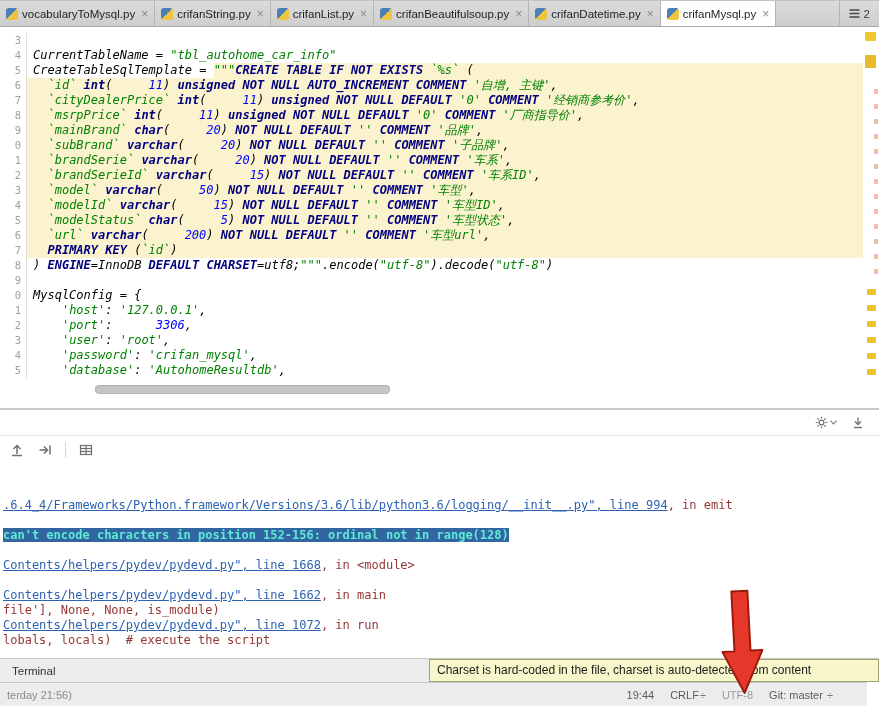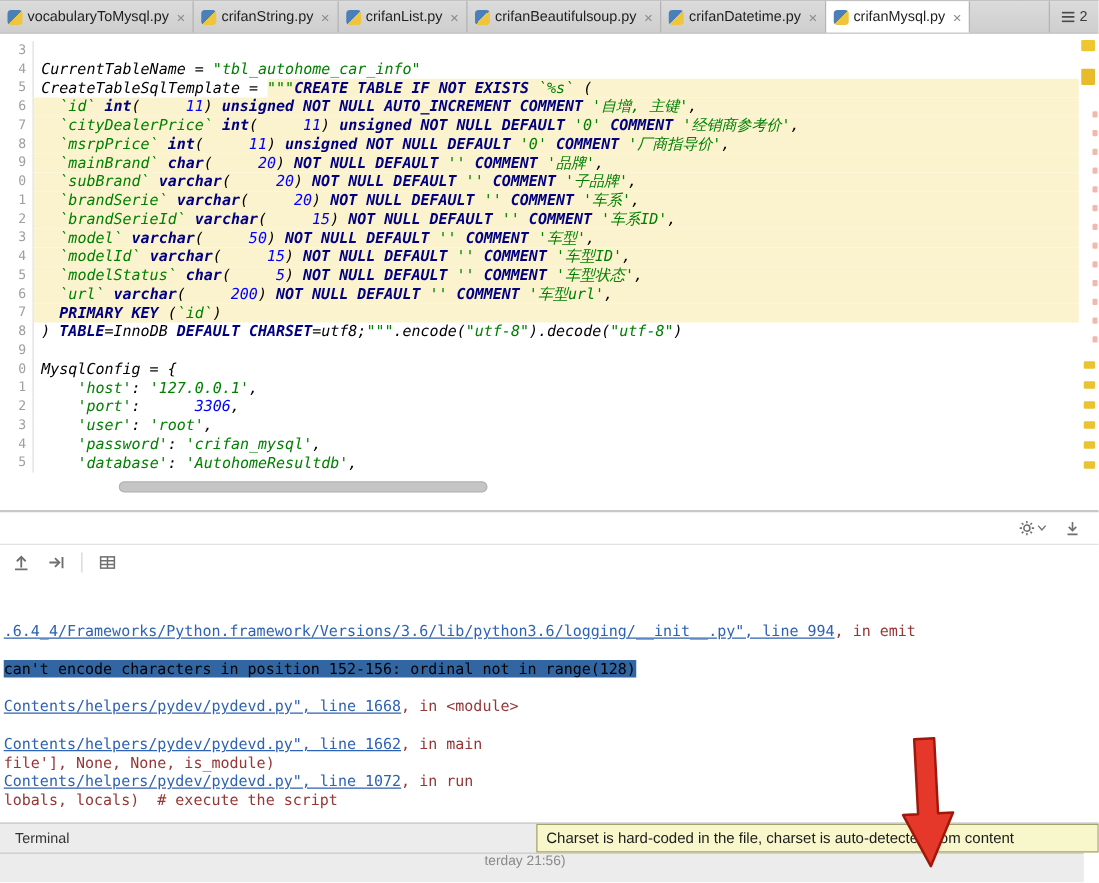--- a/index.html
+++ b/index.html
@@ -46,31 +46,31 @@
   .console{position:absolute;top:410px;left:0;right:0;height:248px;background:#fff;}
   .c-header{height:26px;border-bottom:1px solid #e2e2e2;display:flex;align-items:center;
     justify-content:flex-end;gap:14px;padding-right:14px;}
   .c-toolbar{height:28px;display:flex;align-items:center;gap:12px;padding-left:9px;}
   .c-sep{width:1px;height:16px;background:#d4d4d4;}
   .icon-btn{display:inline-flex;align-items:center;justify-content:center;cursor:pointer;}
   .c-out{padding:34px 0 0 3px;font-family:"DejaVu Sans Mono",monospace;font-size:12px;line-height:15px;}
   .crow{height:15px;white-space:pre;}
   .c-link{color:#2e62b2;text-decoration:underline;cursor:pointer;}
   .c-err{color:#963636;}
-  .c-sel{background:#3166a3;color:#000000;}
+  .c-sel{background:#3166a3;color:#5eead4;font-weight:bold;}
 
   
   .twbar{position:absolute;top:658px;left:0;right:0;height:24px;background:#ececec;
     border-top:1px solid #c6c6c6;display:flex;align-items:center;}
   .tw-item{display:flex;align-items:center;gap:5px;padding:0 12px;height:100%;font-size:11.5px;color:#333;}
 
   
   .statusbar{position:absolute;top:682px;left:0;right:12px;height:24px;background:#ececec;
     border-top:1px solid #c6c6c6;display:flex;align-items:center;font-size:11px;color:#5c5c5c;
-    padding:0 34px 0 7px;gap:16px;flex-direction:column;}
+    padding:0 34px 0 7px;gap:16px;}
   .sb-left{flex:1;color:#8a8a8a;}
   .sb-item{white-space:nowrap;cursor:pointer;}
   .sb-item .exp{margin-left:1px;color:#777;}
   .sb-item.dim{color:#9a9a9a;}
 
   
   .tooltip{position:absolute;left:429px;top:659px;width:450px;height:23px;background:#f8f7cb;
     border:1px solid #a2a271;font-size:12px;color:#1c1c1c;line-height:21px;padding:0 7px;
     white-space:nowrap;overflow:hidden;z-index:40;}
   .red-arrow{position:absolute;left:703px;top:589px;z-index:50;}
@@ -178,21 +178,21 @@
         <div class="code-line">
           <span class="gutter">6</span>
           <span class="code-body hl"><span class="t-p">  </span><span class="t-s">`url`</span><span class="t-p"> </span><span class="t-k">varchar</span><span class="t-p">(</span><span class="t-n">200</span><span class="t-p">) </span><span class="t-k">NOT NULL DEFAULT</span><span class="t-p"> </span><span class="t-s">''</span><span class="t-p"> </span><span class="t-k">COMMENT</span><span class="t-p"> </span><span class="t-s">'车型url'</span><span class="t-p">,</span></span>
         </div>
         <div class="code-line">
           <span class="gutter">7</span>
           <span class="code-body hl"><span class="t-p">  </span><span class="t-k">PRIMARY KEY</span><span class="t-p"> (</span><span class="t-s">`id`</span><span class="t-p">)</span></span>
         </div>
         <div class="code-line">
           <span class="gutter">8</span>
-          <span class="code-body"><span class="t-p">) </span><span class="t-k">TABLE</span><span class="t-p">=InnoDB </span><span class="t-k">DEFAULT CHARSET</span><span class="t-p">=utf8;</span><span class="t-s">"""</span><span class="t-p">.encode(</span><span class="t-s">"utf-8"</span><span class="t-p">).decode(</span><span class="t-s">"utf-8"</span><span class="t-p">)</span></span>
+          <span class="code-body"><span class="t-p">) </span><span class="t-k">ENGINE</span><span class="t-p">=InnoDB </span><span class="t-k">DEFAULT CHARSET</span><span class="t-p">=utf8;</span><span class="t-s">"""</span><span class="t-p">.encode(</span><span class="t-s">"utf-8"</span><span class="t-p">).decode(</span><span class="t-s">"utf-8"</span><span class="t-p">)</span></span>
         </div>
         <div class="code-line">
           <span class="gutter">9</span>
           <span class="code-body"></span>
         </div>
         <div class="code-line">
           <span class="gutter">0</span>
           <span class="code-body"><span class="t-p">MysqlConfig = {</span></span>
         </div>
         <div class="code-line">

